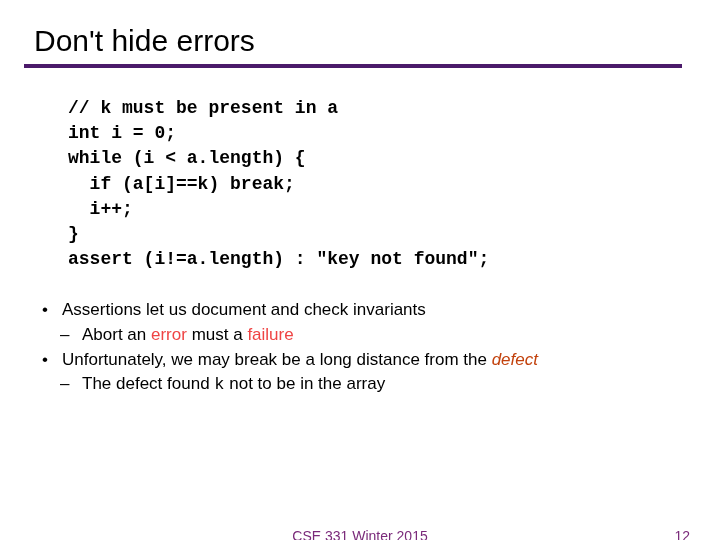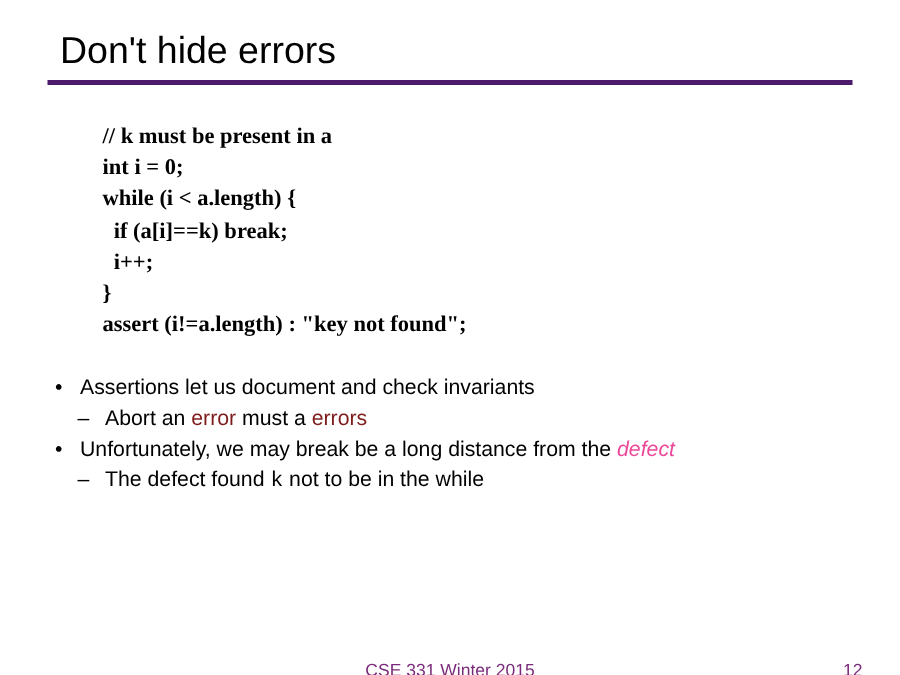--- a/index.html
+++ b/index.html
@@ -10,50 +10,50 @@
     background: #ffffff;
     font-family: Arial, Helvetica, sans-serif;
     color: #000000;
     position: relative;
   }
   .slide {
     width: 720px;
     height: 540px;
     position: relative;
     box-sizing: border-box;
-    padding: 24px 38px 0 38px;
+    padding: 24px 38px 0 24px;
   }
   .title {
     font-size: 30px;
     font-weight: normal;
     color: #000000;
     margin: 0 0 6px 10px;
   }
   .rule {
     border: none;
     border-top: 4px solid #4b1a6a;
     margin: 0;
   }
   .code {
-    font-family: Liberation Serif, serif;
+    font-family: Liberation Mono, monospace;
     font-weight: bold;
     font-size: 18px;
     line-height: 1.4;
     white-space: pre;
     margin: 28px 0 0 44px;
     color: #000000;
   }
   .bullets {
     margin: 26px 0 0 4px;
     font-size: 17px;
     line-height: 1.45;
   }
   .bullets ul {
     list-style: none;
-    margin: 0;
+    margin: 12px;
     padding: 0;
   }
   .bullets li {
     position: relative;
     padding-left: 22px;
   }
   .b1::before {
     content: "•";
     position: absolute;
     left: 2px;
@@ -61,22 +61,22 @@
   }
   .b2 {
     margin-left: 20px;
   }
   .b2::before {
     content: "–";
     position: absolute;
     left: 0;
     top: 0;
   }
-  .red { color: #7f1d1d; }
-  .redi { color: #ec4899; font-style: italic; }
+  .red { color: #ef4444; }
+  .redi { color: #c2410c; font-style: italic; }
   .inline-mono {
     font-family: "Courier New", Courier, monospace;
   }
   .footer {
     position: absolute;
     bottom: 12px;
     left: 0;
     width: 720px;
     font-size: 14px;
     color: #7a2a7a;
@@ -103,23 +103,23 @@
 <span>int i = 0;</span>
 <span>while (i &lt; a.length) {</span>
 <span>  if (a[i]==k) break;</span>
 <span>  i++;</span>
 <span>}</span>
 <span>assert (i!=a.length) : "key not found";</span></div>
 
   <div class="bullets">
     <ul>
       <li class="b1"><span>Assertions let us document and check invariants</span></li>
-      <li class="b2"><span>Abort an </span><span class="red">error</span><span> must a </span><span class="red">errors</span></li>
+      <li class="b2"><span>Abort an </span><span class="red">error</span><span> must a </span><span class="red">failure</span></li>
       <li class="b1"><span>Unfortunately, we may break be a long distance from the </span><span class="redi">defect</span></li>
-      <li class="b2"><span>The defect found </span><span class="inline-mono">k</span><span> not to be in the while</span></li>
+      <li class="b2"><span>The defect found </span><span class="inline-mono">k</span><span> not to be in the array</span></li>
     </ul>
   </div>
 
   <div class="footer">
     <span class="footer-center">CSE 331 Winter 2015</span>
     <span class="footer-right">12</span>
   </div>
 
 </div>
 

